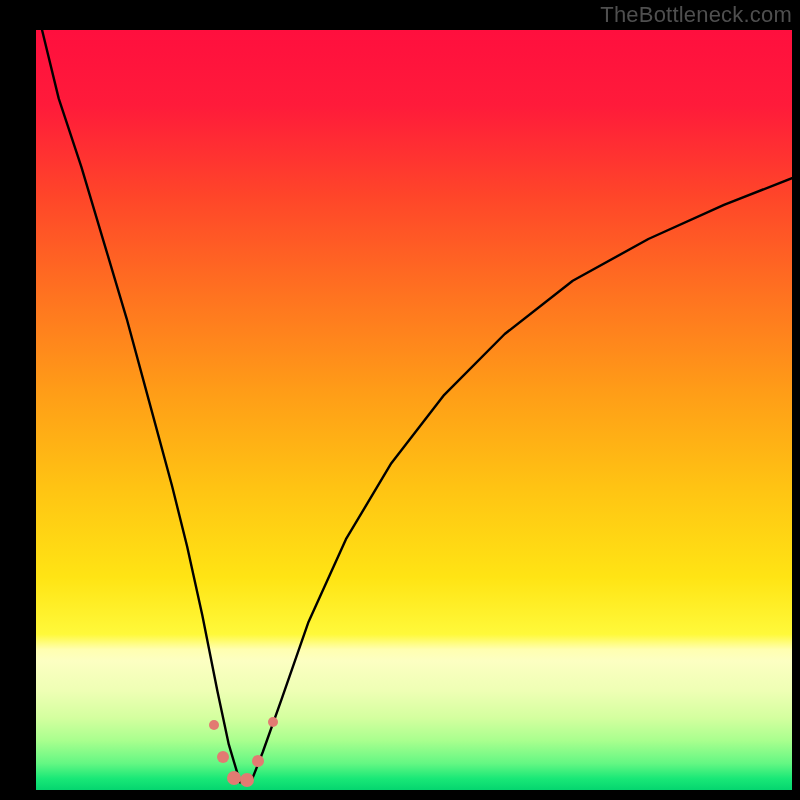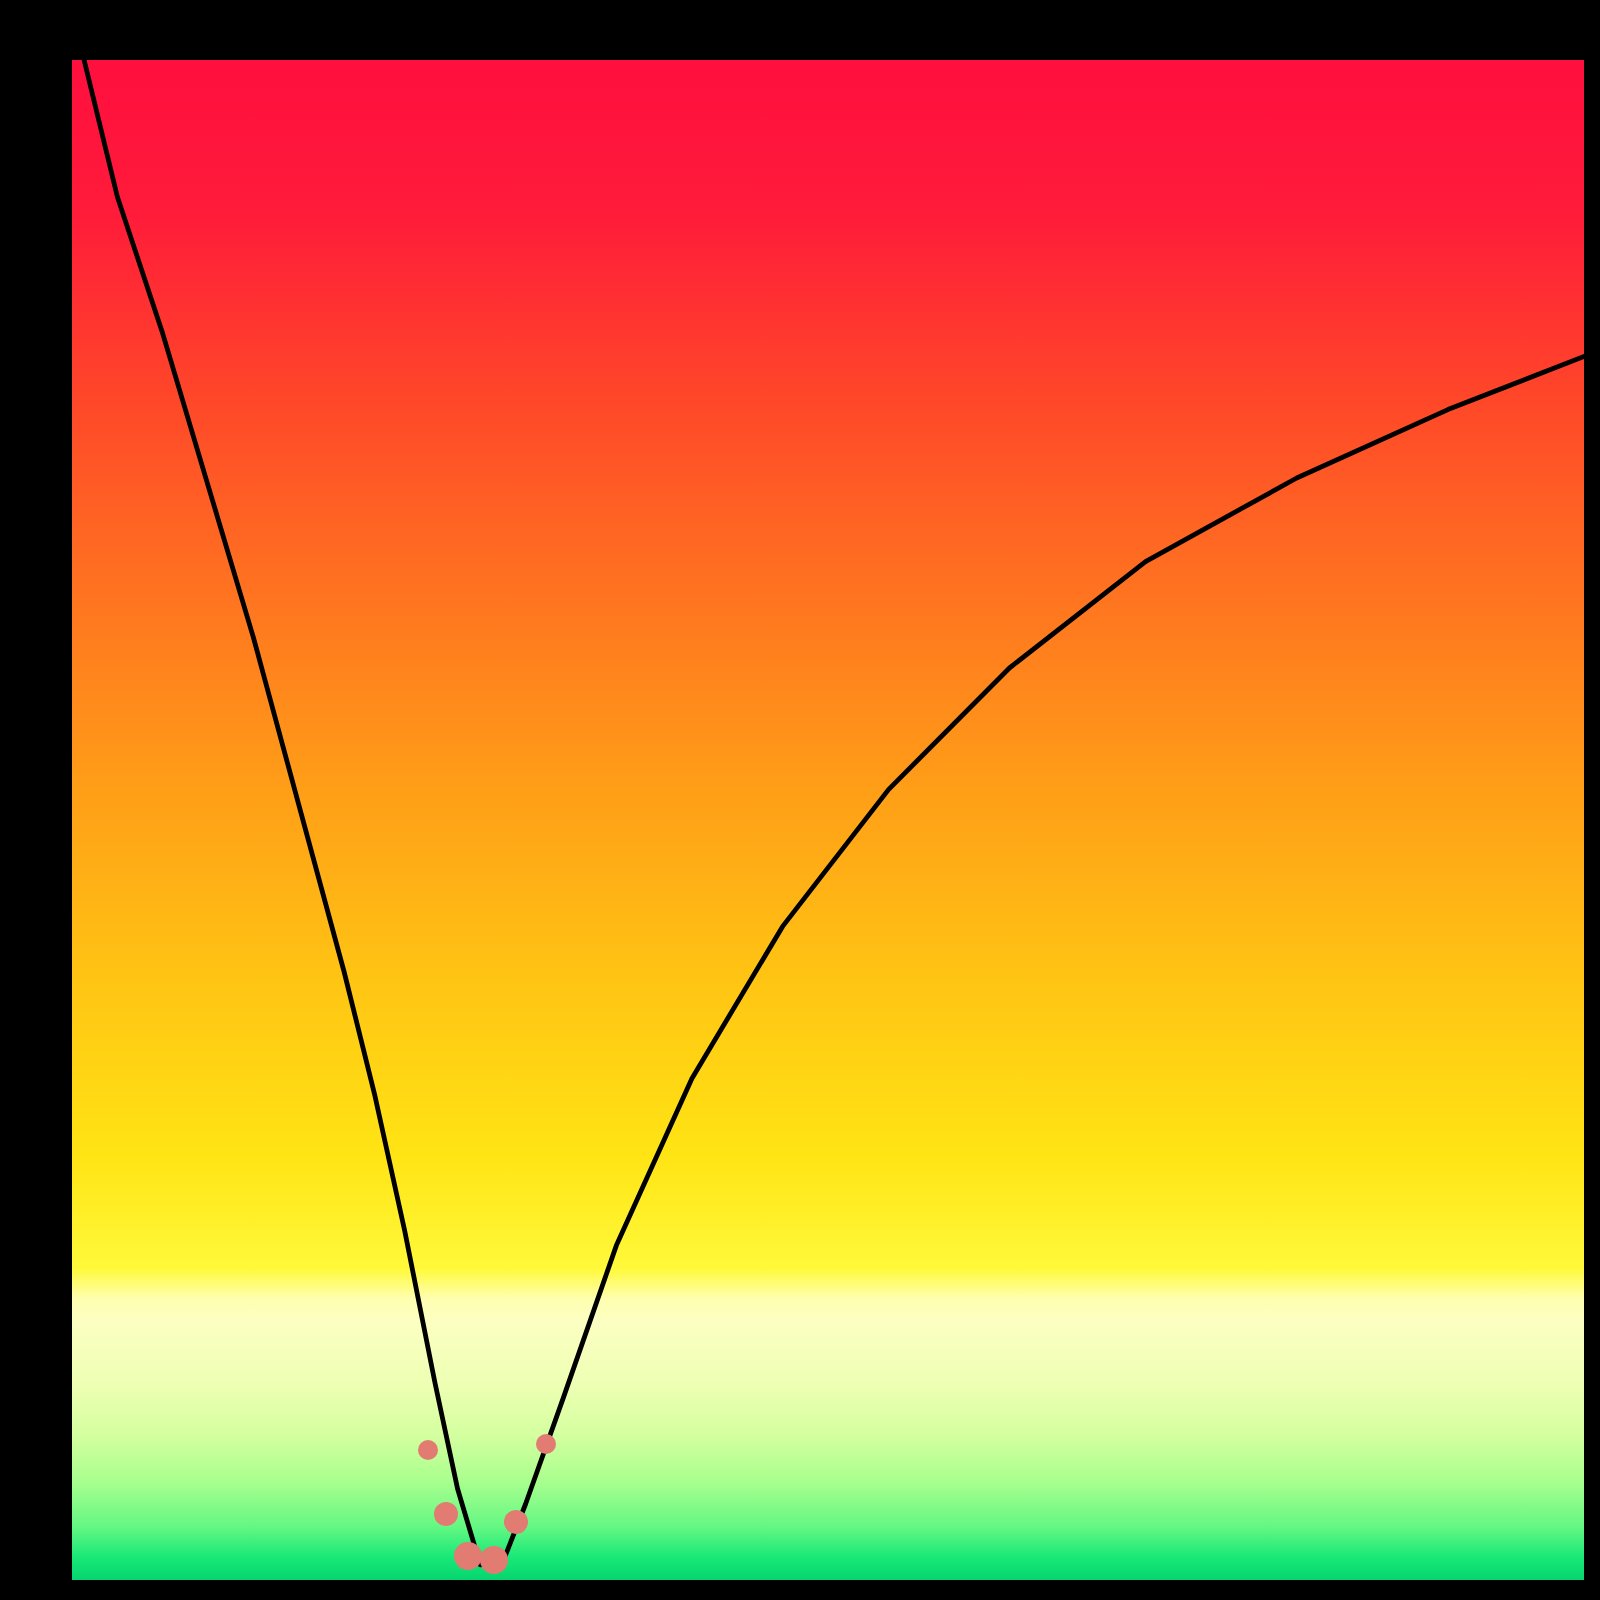--- a/index.html
+++ b/index.html
@@ -57,13 +57,14 @@
     <div id="markers" style="position: absolute; left: 0px; top: 0px; width: 756px; height: 760px;">
         <div class="marker" style="left: 177.66px; top: 695.4px; width: 10px; height: 10px; background: rgb(226, 123, 114);"></div>
         <div class="marker" style="left: 186.732px; top: 727.32px; width: 12px; height: 12px; background: rgb(226, 123, 114);"></div>
         <div class="marker" style="left: 198.072px; top: 747.84px; width: 14px; height: 14px; background: rgb(226, 123, 114);"></div>
         <div class="marker" style="left: 210.924px; top: 750.12px; width: 14px; height: 14px; background: rgb(226, 123, 114);"></div>
         <div class="marker" style="left: 222.264px; top: 731.12px; width: 12px; height: 12px; background: rgb(226, 123, 114);"></div>
         <div class="marker" style="left: 236.628px; top: 691.6px; width: 10px; height: 10px; background: rgb(226, 123, 114);"></div>
       </div>
   </div>
 
+  <div class="watermark" id="wm" style="top: 2px; right: 8px;">TheBottleneck.com</div>
 </div>
 
 </body></html>

